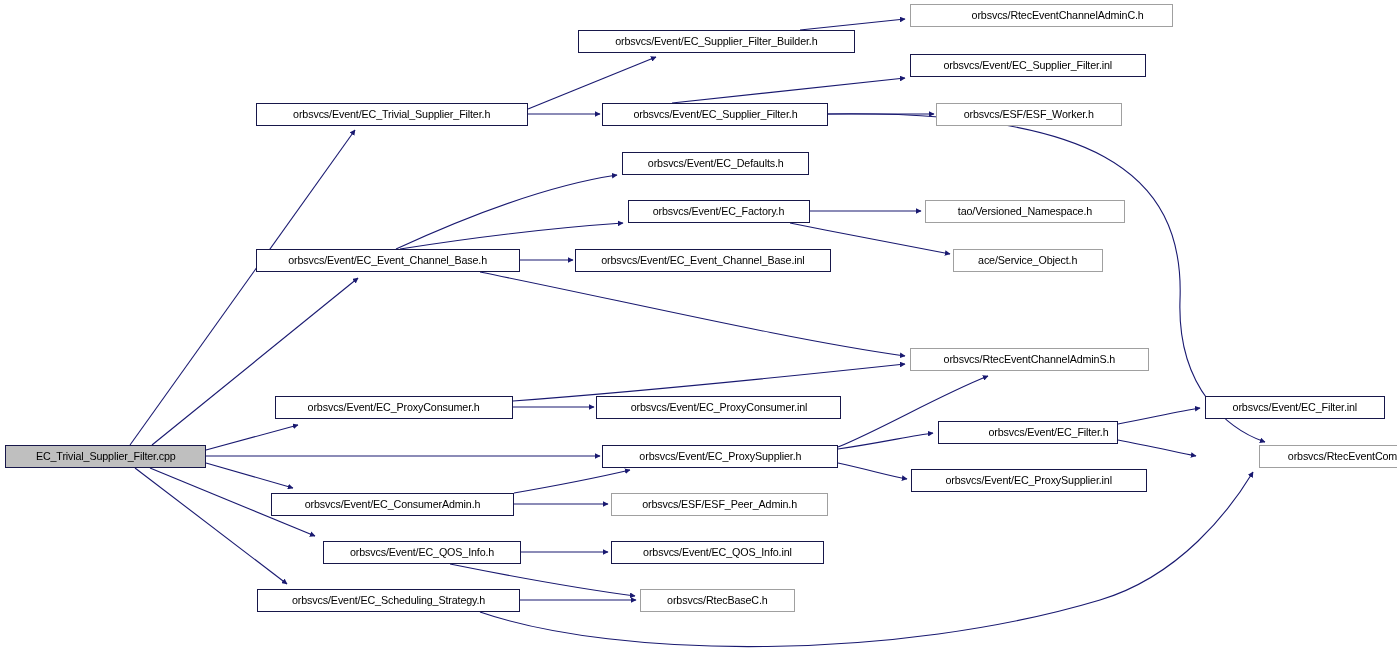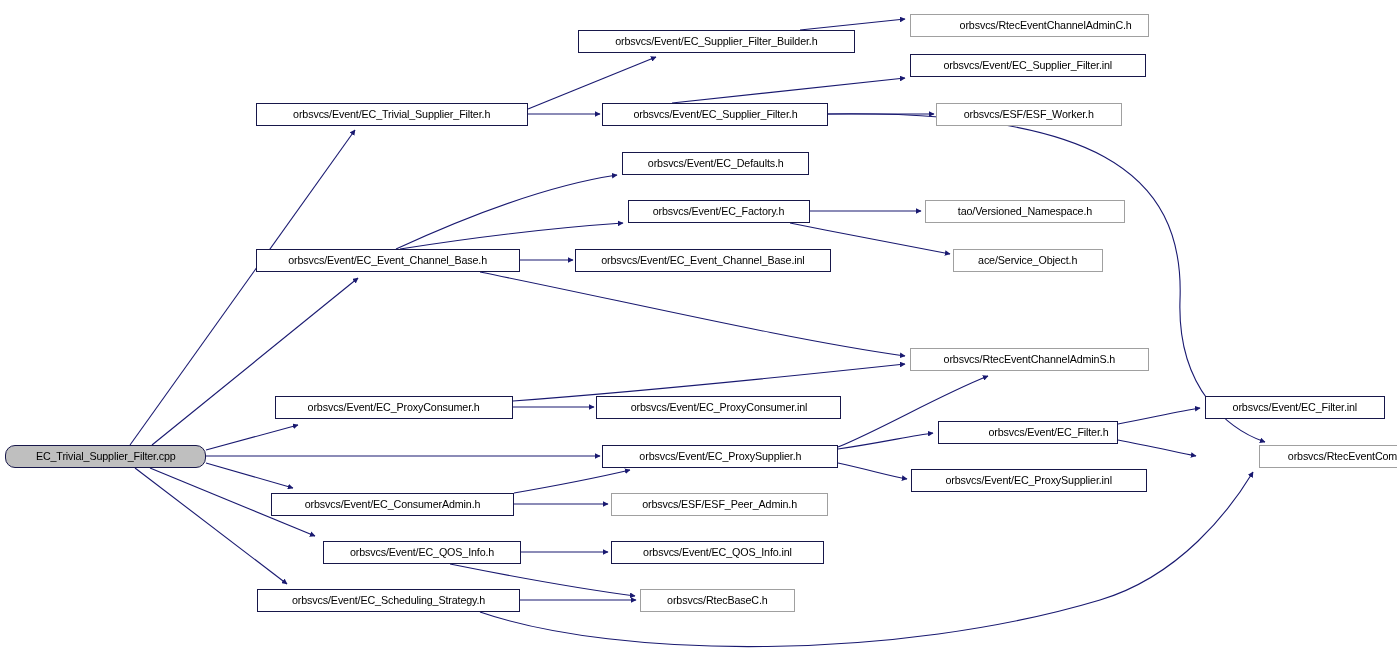--- a/index.html
+++ b/index.html
@@ -89,30 +89,30 @@
         <path d="M 1118,440 C 1150,446 1180,453 1196,456" fill="none" stroke="#191970" stroke-width="1.1" marker-end="url(#arrow)"></path>
         <path d="M 514,504 L 608,504" fill="none" stroke="#191970" stroke-width="1.1" marker-end="url(#arrow)"></path>
         <path d="M 514,493 C 560,485 600,477 630,470" fill="none" stroke="#191970" stroke-width="1.1" marker-end="url(#arrow)"></path>
         <path d="M 487,552 L 608,552" fill="none" stroke="#191970" stroke-width="1.1" marker-end="url(#arrow)"></path>
         <path d="M 450,564 C 520,578 590,590 635,596" fill="none" stroke="#191970" stroke-width="1.1" marker-end="url(#arrow)"></path>
         <path d="M 520,600 L 636,600" fill="none" stroke="#191970" stroke-width="1.1" marker-end="url(#arrow)"></path>
         <path d="M 480,612 C 620,660 900,660 1100,600 C 1180,576 1230,510 1253,472" fill="none" stroke="#191970" stroke-width="1.1" marker-end="url(#arrow)"></path>
       </g>
   </svg>
   <div id="nodes-layer">
-      <div class="gnode root" style="left: 5px; top: 445px; width: 201px; height: 23px; border-radius: 10px;">
+      <div class="gnode root" style="left: 5px; top: 445px; width: 201px; height: 23px;">
         <span class="lbl">EC_Trivial_Supplier_Filter.cpp</span>
       </div>
       <div class="gnode strong" style="left: 256px; top: 103px; width: 272px; height: 23px;">
         <span class="lbl">orbsvcs/Event/EC_Trivial_Supplier_Filter.h</span>
       </div>
       <div class="gnode strong" style="left: 578px; top: 30px; width: 277px; height: 23px;">
         <span class="lbl">orbsvcs/Event/EC_Supplier_Filter_Builder.h</span>
       </div>
-      <div class="gnode" style="left: 910px; top: 14px; width: 239px; height: 23px; padding-left: 32px;">
+      <div class="gnode" style="left: 910px; top: 4px; width: 263px; height: 23px; padding-left: 32px;">
         <span class="lbl">orbsvcs/RtecEventChannelAdminC.h</span>
       </div>
       <div class="gnode strong" style="left: 602px; top: 103px; width: 226px; height: 23px;">
         <span class="lbl">orbsvcs/Event/EC_Supplier_Filter.h</span>
       </div>
       <div class="gnode strong" style="left: 910px; top: 54px; width: 236px; height: 23px;">
         <span class="lbl">orbsvcs/Event/EC_Supplier_Filter.inl</span>
       </div>
       <div class="gnode" style="left: 936px; top: 103px; width: 186px; height: 23px;">
         <span class="lbl">orbsvcs/ESF/ESF_Worker.h</span>

